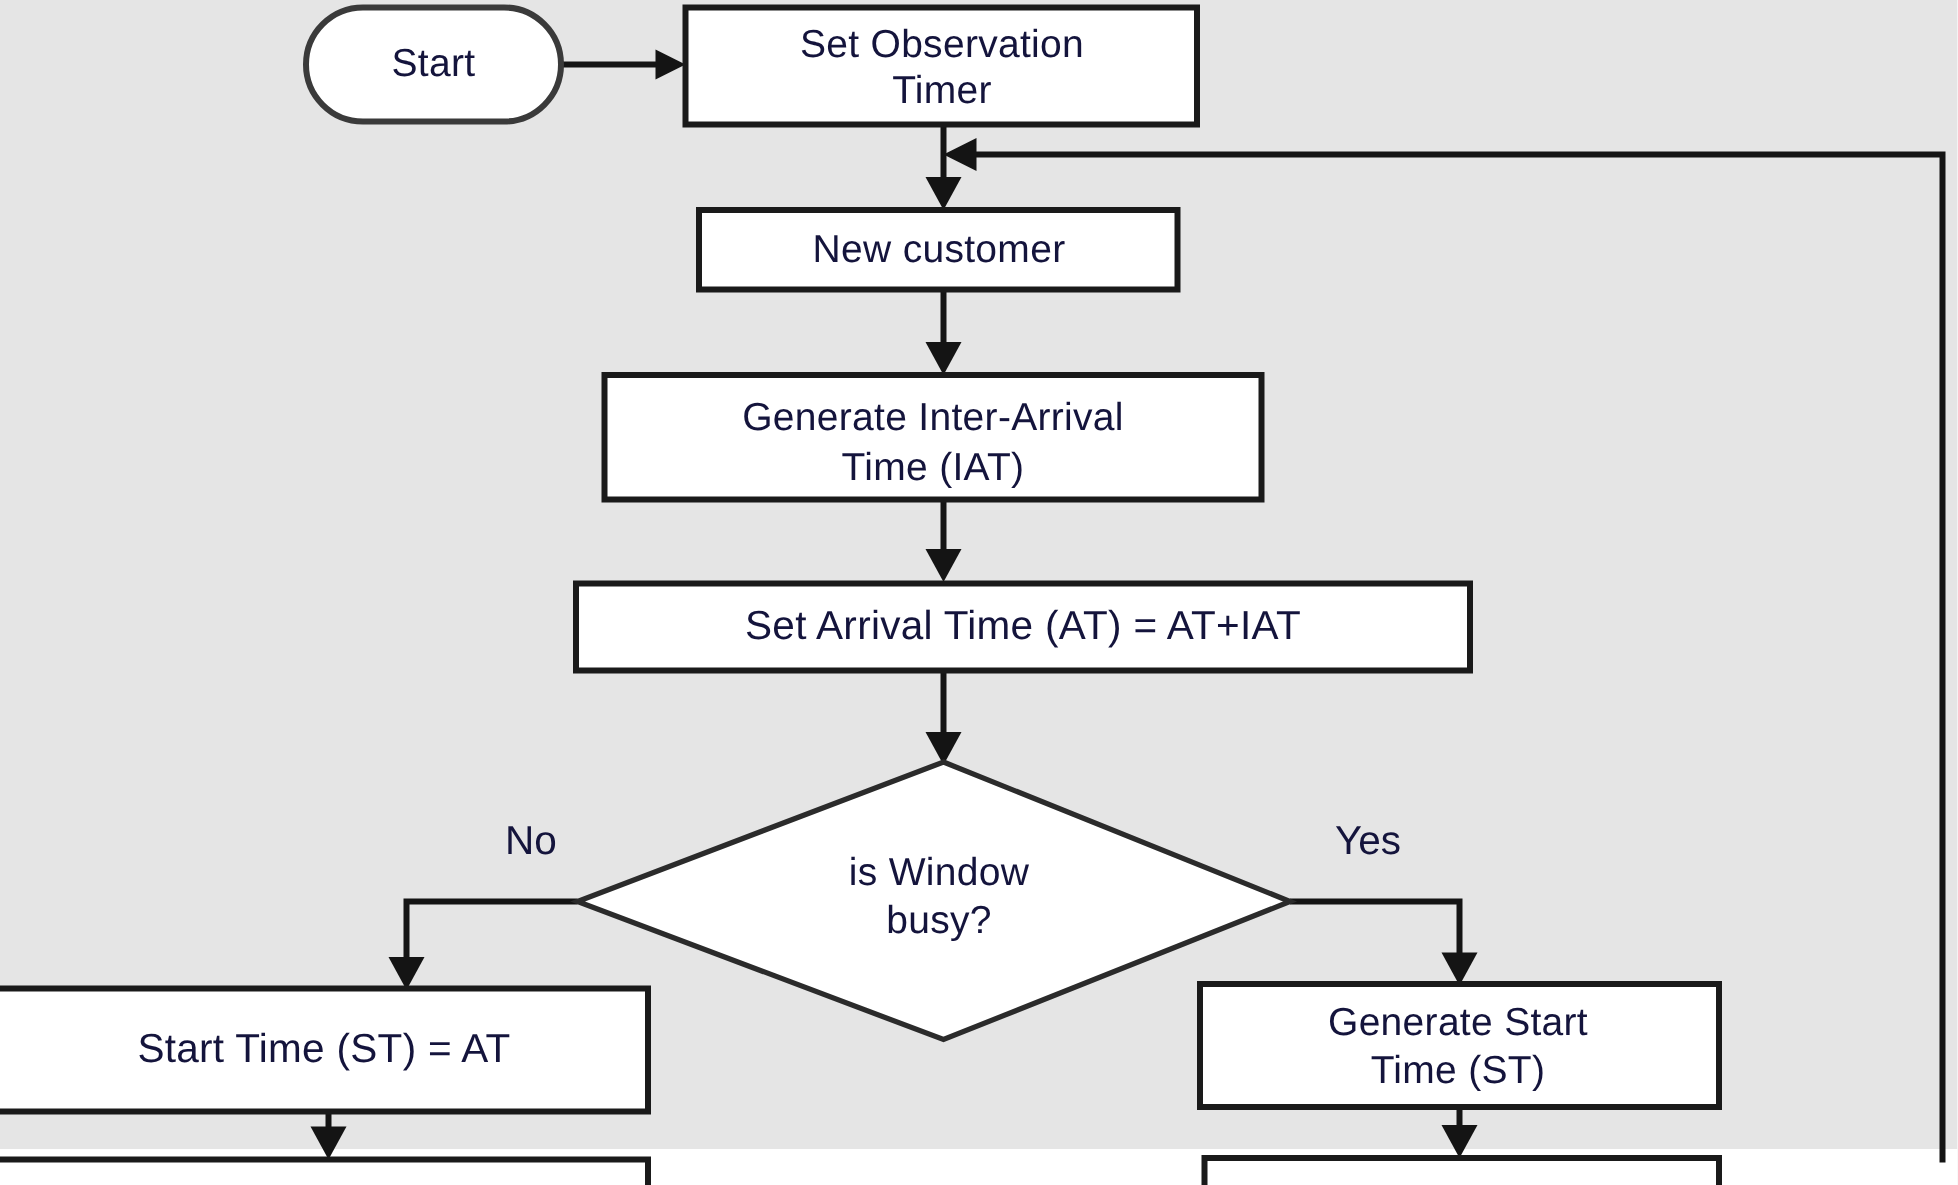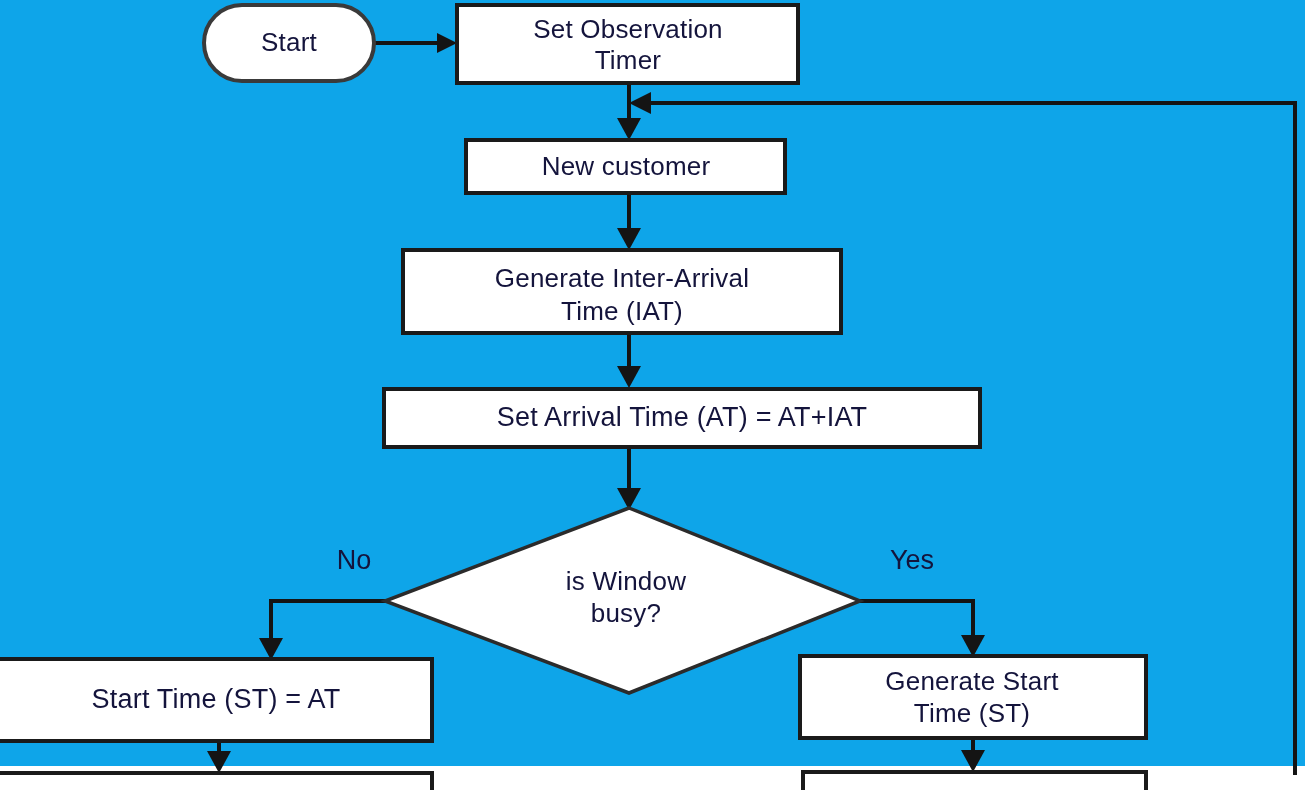--- a/index.html
+++ b/index.html
@@ -11,21 +11,21 @@
   body {
     width: 1305px;
     height: 790px;
     overflow: hidden;
     font-family: "Liberation Sans", sans-serif;
   }
   #flow-root {
     position: relative;
     width: 1305px;
     height: 766px;
-    background: #0ea5e9;
+    background: #e5e5e5;
   }
   svg#flow-svg {
     display: block;
     width: 1305px;
     height: 790px;
   }
   .node-shape {
     fill: #ffffff;
     stroke: #1a1a1a;
     stroke-width: 4;

